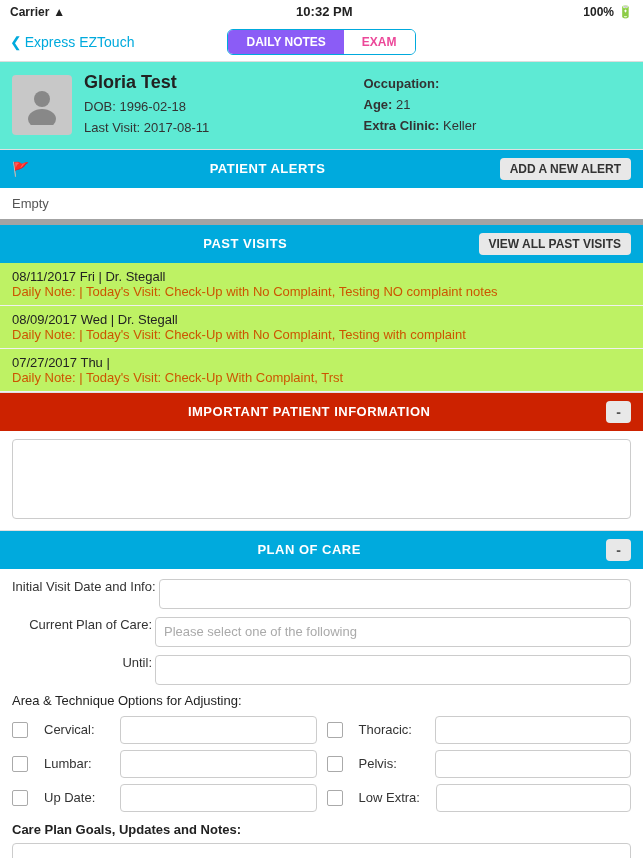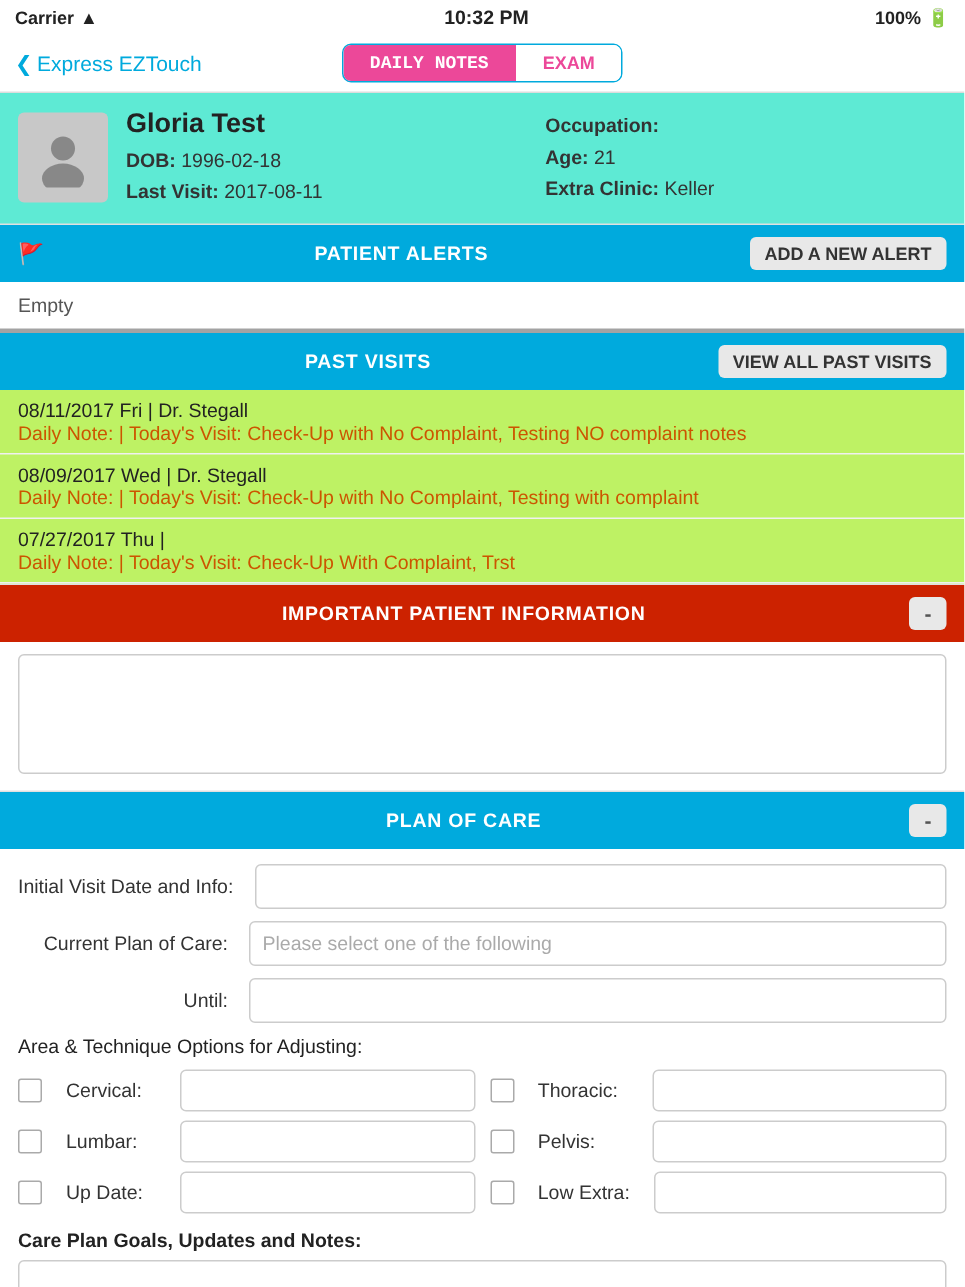--- a/index.html
+++ b/index.html
@@ -50,23 +50,22 @@
     }
     .nav-tab {
       padding: 5px 18px;
       font-size: 12px;
       font-weight: 600;
       background: #fff;
       color: #ec4899;
       cursor: pointer;
     }
     .nav-tab.active {
-      background: #ec4899;
+      background: #8b5cf6;
       color: #fff;
-      font-family: Liberation Mono, monospace;
     }
     .nav-spacer { flex: 1; }
 
     
     .patient-header {
       display: flex;
       align-items: center;
       padding: 10px 12px;
       background: #5eead4;
       border-bottom: 1px solid #e0e0e0;
@@ -79,21 +78,21 @@
       border-radius: 4px;
       display: flex;
       align-items: center;
       justify-content: center;
       flex-shrink: 0;
     }
     .avatar svg { width: 40px; height: 40px; fill: #888; }
     .patient-name { font-size: 18px; font-weight: 700; margin-bottom: 4px; }
     .patient-info-left { flex: 1; }
     .patient-meta { font-size: 13px; color: #333; line-height: 1.6; }
-    .patient-meta span.label { font-weight: 700; }
+    .patient-meta span.label { font-weight: 400; }
     .patient-info-right { flex: 1; }
     .patient-meta-right { font-size: 13px; color: #333; line-height: 1.6; }
     .patient-meta-right span.label { font-weight: 600; }
 
     
     .section-header {
       display: flex;
       align-items: center;
       background: #00aadd;
       color: #fff;
@@ -130,21 +129,21 @@
       cursor: pointer;
     }
     .section-flag { margin-right: 6px; font-size: 14px; }
 
     
     .alerts-body {
       padding: 8px 12px;
       font-size: 13px;
       color: #555;
       background: #fff;
-      border-bottom: 3px solid #a3a3a3;
+      border-bottom: 6px solid #a3a3a3;
     }
 
     
     .past-visits-body {
       background: #bef264;
       border-bottom: 1px solid #e0e0e0;
     }
     .visit-item {
       padding: 6px 12px;
       border-bottom: 1px solid #f0f0f0;
@@ -168,23 +167,23 @@
       resize: none;
     }
 
     
     .poc-body {
       padding: 10px 12px;
       background: #fff;
     }
     .poc-row {
       display: flex;
-      align-items: center;
+      align-items: flex-start;
       margin-bottom: 8px;
-      gap: 14px;
+      gap: 3px;
     }
     .poc-label {
       font-size: 13px;
       color: #333;
       text-align: right;
       white-space: nowrap;
       min-width: 140px;
     }
     .poc-input {
       flex: 1;

